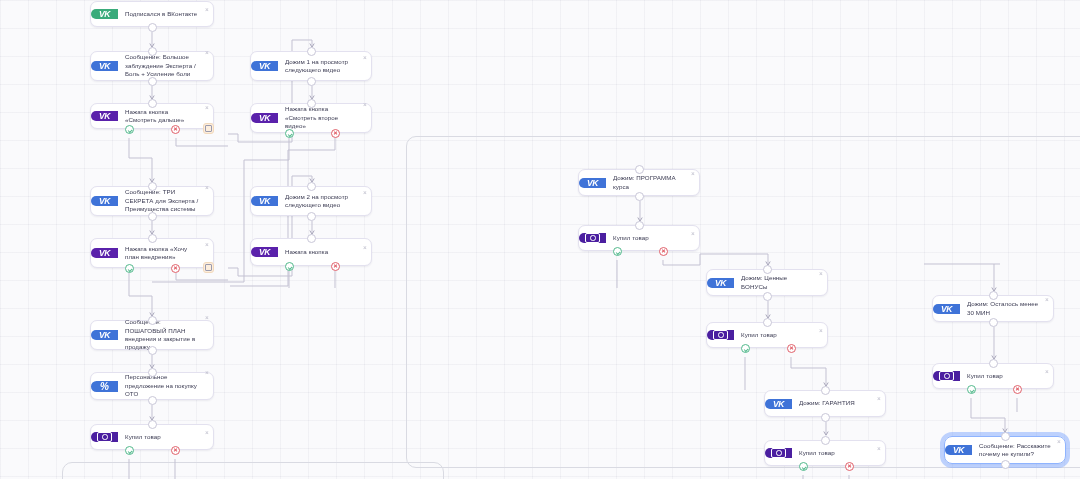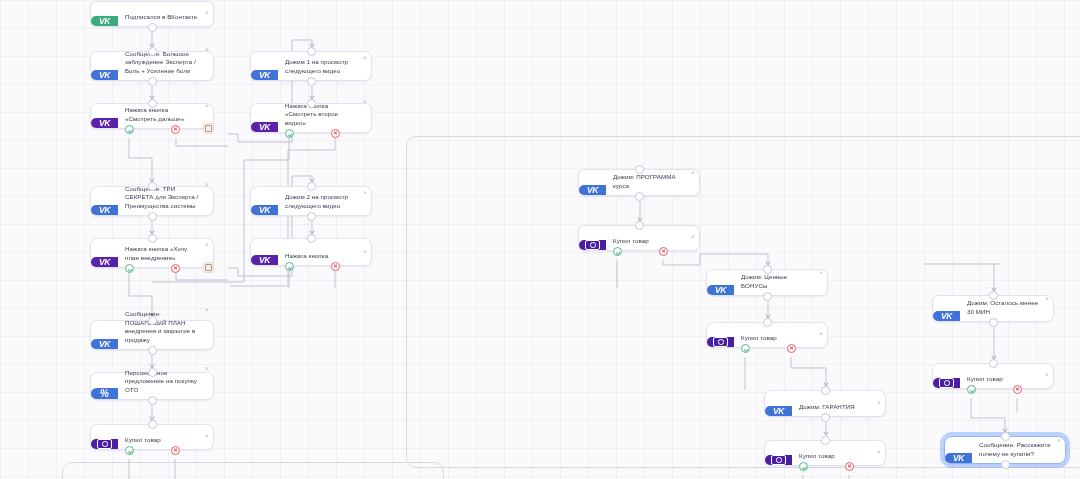--- a/index.html
+++ b/index.html
@@ -16,21 +16,21 @@
       linear-gradient(to right, rgba(150,150,170,.085) 1px, transparent 1px),
       linear-gradient(to bottom, rgba(150,150,170,.085) 1px, transparent 1px);
     background-size:28px 28px;
   }
   
   .frame{position:absolute;border:1px solid #d9dae2;border-radius:10px;background:transparent;}
   
   #wires{position:absolute;left:0;top:0;width:1080px;height:479px;pointer-events:none;}
   
   .node{
-    position:absolute;display:flex;align-items:flex-end;
+    position:absolute;display:flex;align-items:center;
     background:#ffffff;border:1px solid #e3e1ef;border-radius:7px;
     box-shadow:0 1px 2px rgba(30,25,70,.07);
     box-sizing:border-box;
   }
   .node.sel{
     outline:4px solid rgba(116,160,255,.45);
     border-color:#8fb4ff;
     border-radius:8px;
   }
   .node .ico{

